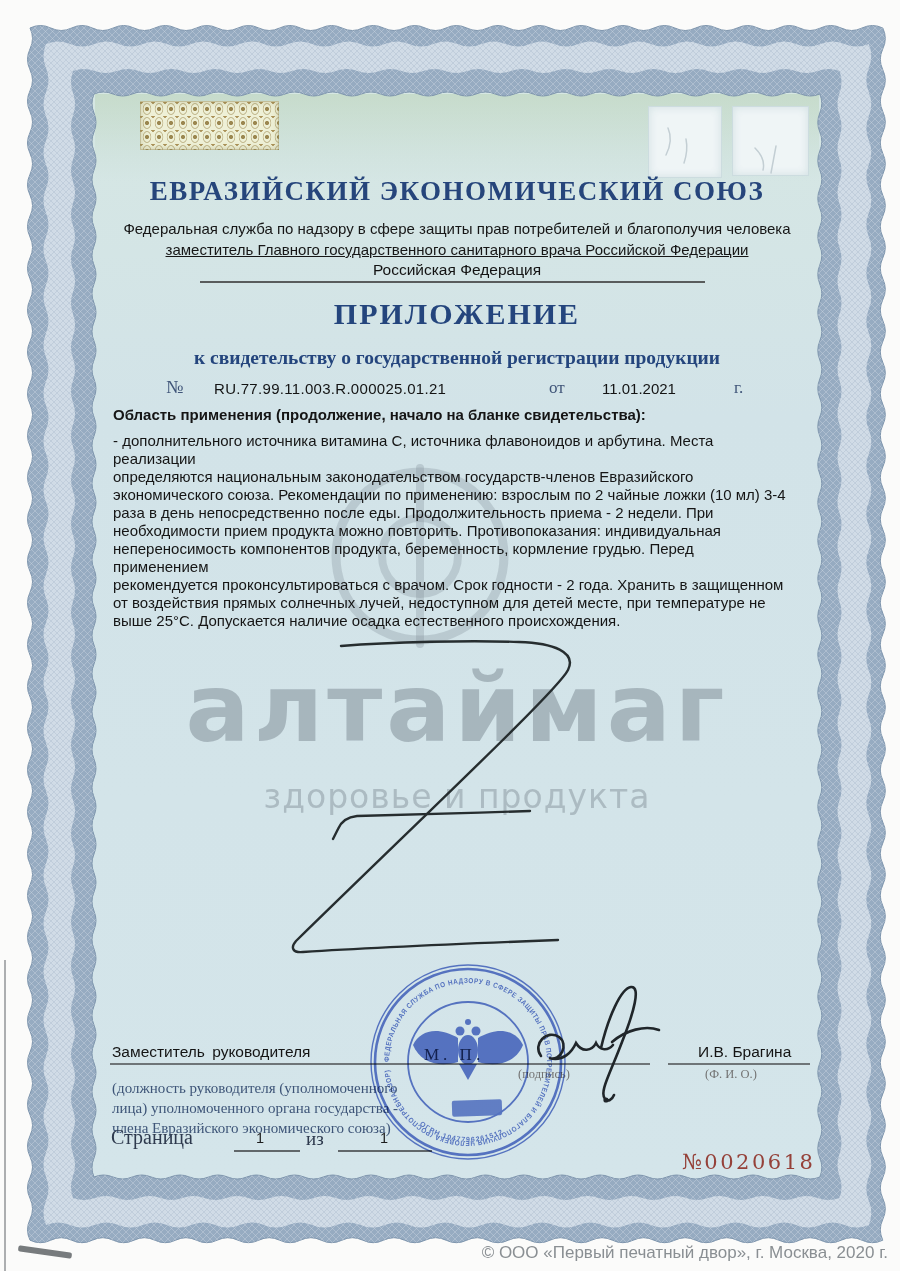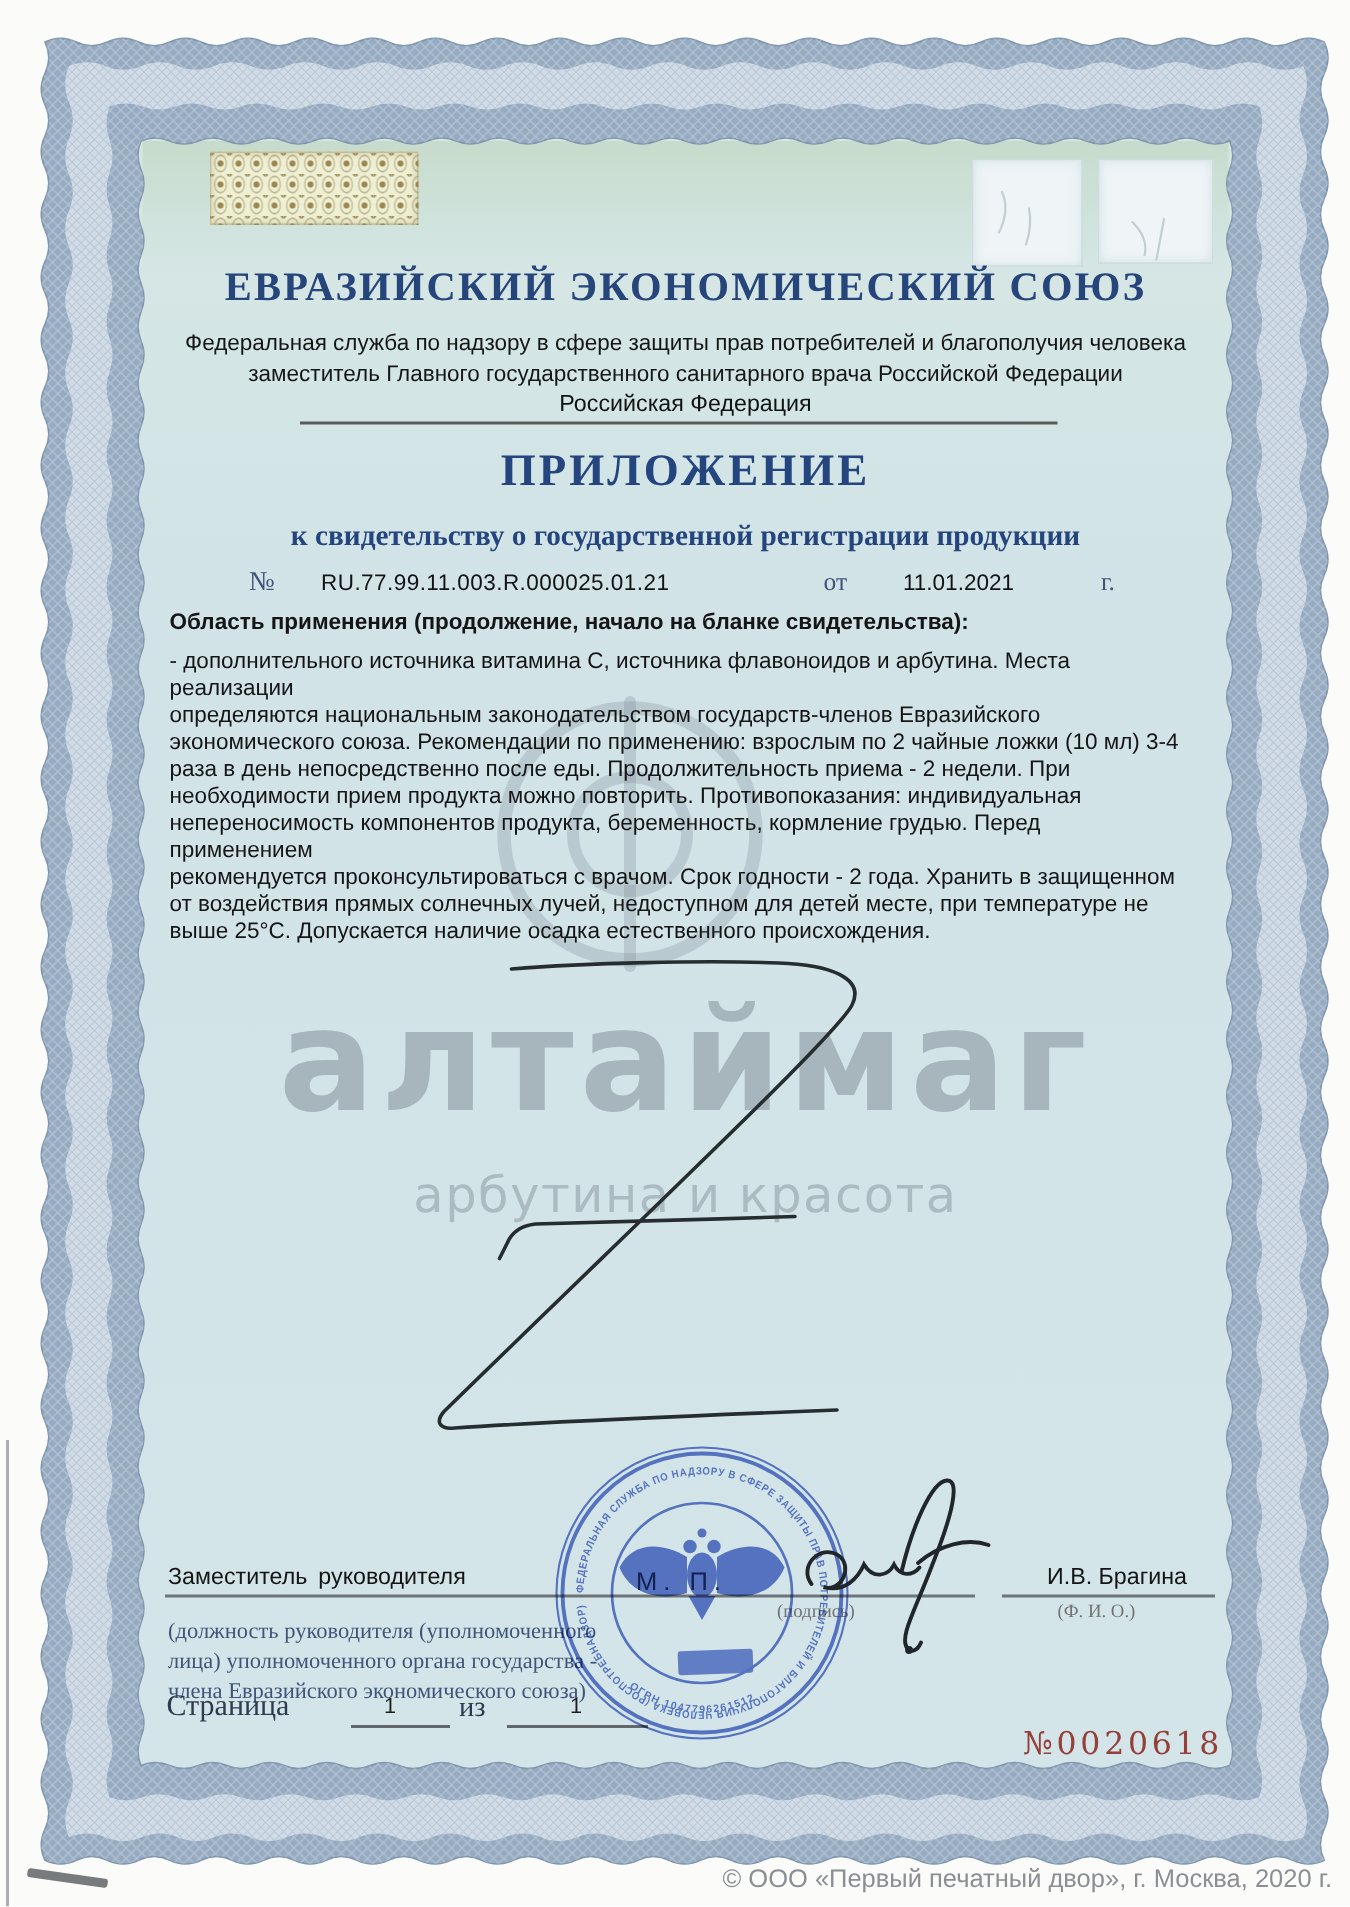--- a/index.html
+++ b/index.html
@@ -21,21 +21,21 @@
     background-size:12px 14px;border:1px solid rgba(150,140,90,.5);
     box-shadow:inset 0 0 6px rgba(120,110,60,.28);}
   .wbox{background:#eff5f6;border:1px solid rgba(175,198,204,.55);
         box-shadow:inset 0 0 8px rgba(190,210,215,.6);}
   .wbox1{left:648px;top:106px;width:72px;height:70px;}
   .wbox2{left:732px;top:106px;width:75px;height:68px;}
   .ctr{left:94px;width:726px;text-align:center;}
   .union-title{top:176px;font-family:"Liberation Serif",serif;font-weight:bold;font-size:27px;
         color:#26457b;letter-spacing:1.5px;}
   .auth{font-size:15px;color:#161616;}
-  .auth1{top:220px;} .auth2{top:241px;}
+  .auth1{top:220px;} .auth2{top:241px;text-decoration:underline;}
   .country{top:261px;font-size:15.5px;color:#121212;}
   .country-underline{left:200px;top:281px;width:505px;height:2px;background:#3a3a3a;opacity:.8;}
   .country-note{top:283px;font-family:"Liberation Serif",serif;font-size:11px;color:#52688c;}
   .doc-title{top:297px;font-family:"Liberation Serif",serif;font-weight:bold;font-size:30px;
         color:#24457d;letter-spacing:2px;}
   .doc-subtitle{top:347px;font-family:"Liberation Serif",serif;font-weight:bold;font-size:19.5px;
         color:#24457d;}
   .serif-lbl{font-family:"Liberation Serif",serif;color:#3f5478;}
   .num-label{left:166px;top:377px;font-size:18px;}
   .num-value{left:214px;top:380px;font-size:15px;color:#141414;letter-spacing:.3px;}
@@ -44,21 +44,21 @@
   .year-suffix{left:734px;top:378px;font-size:17px;}
   .body-text{left:113px;top:406px;width:676px;color:#151515;}
   .body-heading{font-size:15px;font-weight:bold;}
   .body-par{margin-top:9px;font-size:15px;line-height:18px;white-space:pre-line;}
   .wm-brand{top:656px;font-family:"DejaVu Sans",sans-serif;font-weight:bold;font-size:95px;
         line-height:1.1;color:rgba(126,140,149,.52);letter-spacing:4px;}
   .wm-tagline{top:777px;font-family:"DejaVu Sans",sans-serif;font-size:33px;
         color:rgba(126,140,149,.46);letter-spacing:1px;}
   .position-label{left:112px;top:1043px;font-size:15.5px;color:#141414;word-spacing:3px;}
   .name-value{left:698px;top:1043px;font-size:15.5px;color:#141414;}
-  .mp-label{left:424px;top:1045px;font-family:Liberation Sans, sans-serif;font-size:17px;
+  .mp-label{left:424px;top:1045px;font-family:Liberation Serif, serif;font-size:17px;
         color:#2f4260;letter-spacing:4px;}
   .sig-line{top:1063px;height:1.5px;background:#4c4f52;opacity:.75;}
   .sig-line-left{left:110px;width:540px;}
   .sig-line-right{left:668px;width:142px;}
   .sig-caption{top:1067px;font-family:"Liberation Serif",serif;font-size:12.5px;color:#737373;}
   .sig-caption-l{left:518px;} .sig-caption-r{left:705px;}
   .position-note{left:112px;top:1078px;width:360px;font-family:"Liberation Serif",serif;
         font-size:15px;line-height:20px;color:#3e5578;white-space:pre-line;}
   .pg-label{left:111px;top:1126px;font-family:"Liberation Serif",serif;font-size:20px;color:#2e3a4e;}
   .pg-underline{top:1150px;height:1.5px;background:#44474a;opacity:.8;}
@@ -111,21 +111,21 @@
   </svg>
 
   <svg class="abs ink" width="900" height="1271" style="left:0;top:0">
     <g stroke="rgba(128,143,153,.30)" fill="none" stroke-linecap="round">
       <circle cx="420" cy="556" r="84" stroke-width="9"></circle>
       <circle cx="420" cy="556" r="38" stroke-width="8"></circle>
       <line x1="420" y1="468" x2="420" y2="644" stroke-width="8"></line>
     </g>
   </svg>
   <div class="abs ctr wm-brand">алтаймаг</div>
-  <div class="abs ctr wm-tagline">арбутина и красота</div>
+  <div class="abs ctr wm-tagline">здоровье и продукта</div>
 
   <div class="abs ctr union-title">ЕВРАЗИЙСКИЙ ЭКОНОМИЧЕСКИЙ СОЮЗ</div>
   <div class="abs ctr auth auth1">Федеральная служба по надзору в сфере защиты прав потребителей и благополучия человека</div>
   <div class="abs ctr auth auth2">заместитель Главного государственного санитарного врача Российской Федерации</div>
   <div class="abs ctr country">Российская Федерация</div>
   <div class="abs country-underline"></div>
 
   <div class="abs ctr doc-title">ПРИЛОЖЕНИЕ</div>
   <div class="abs ctr doc-subtitle">к свидетельству о государственной регистрации продукции</div>
 

